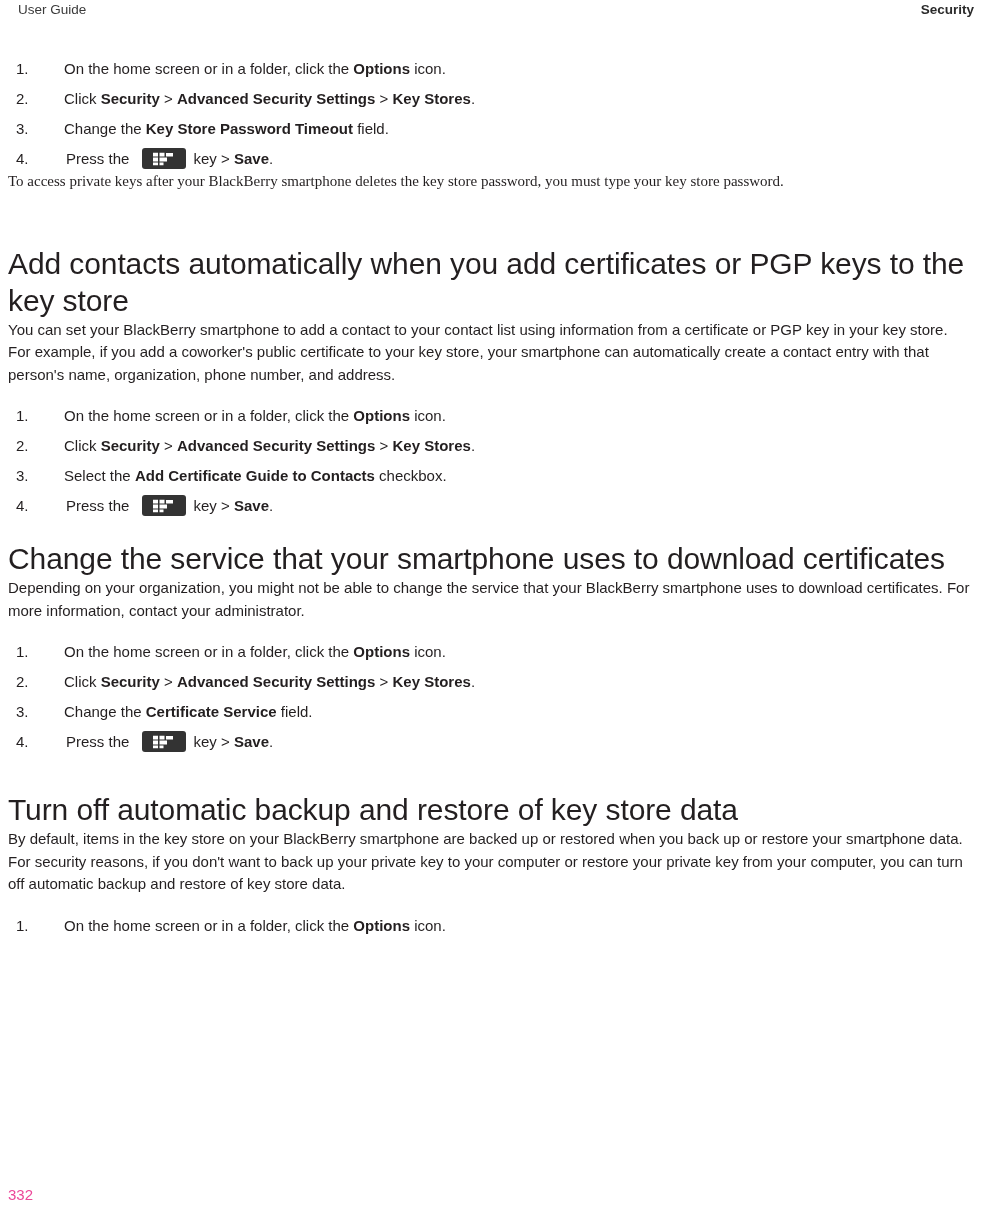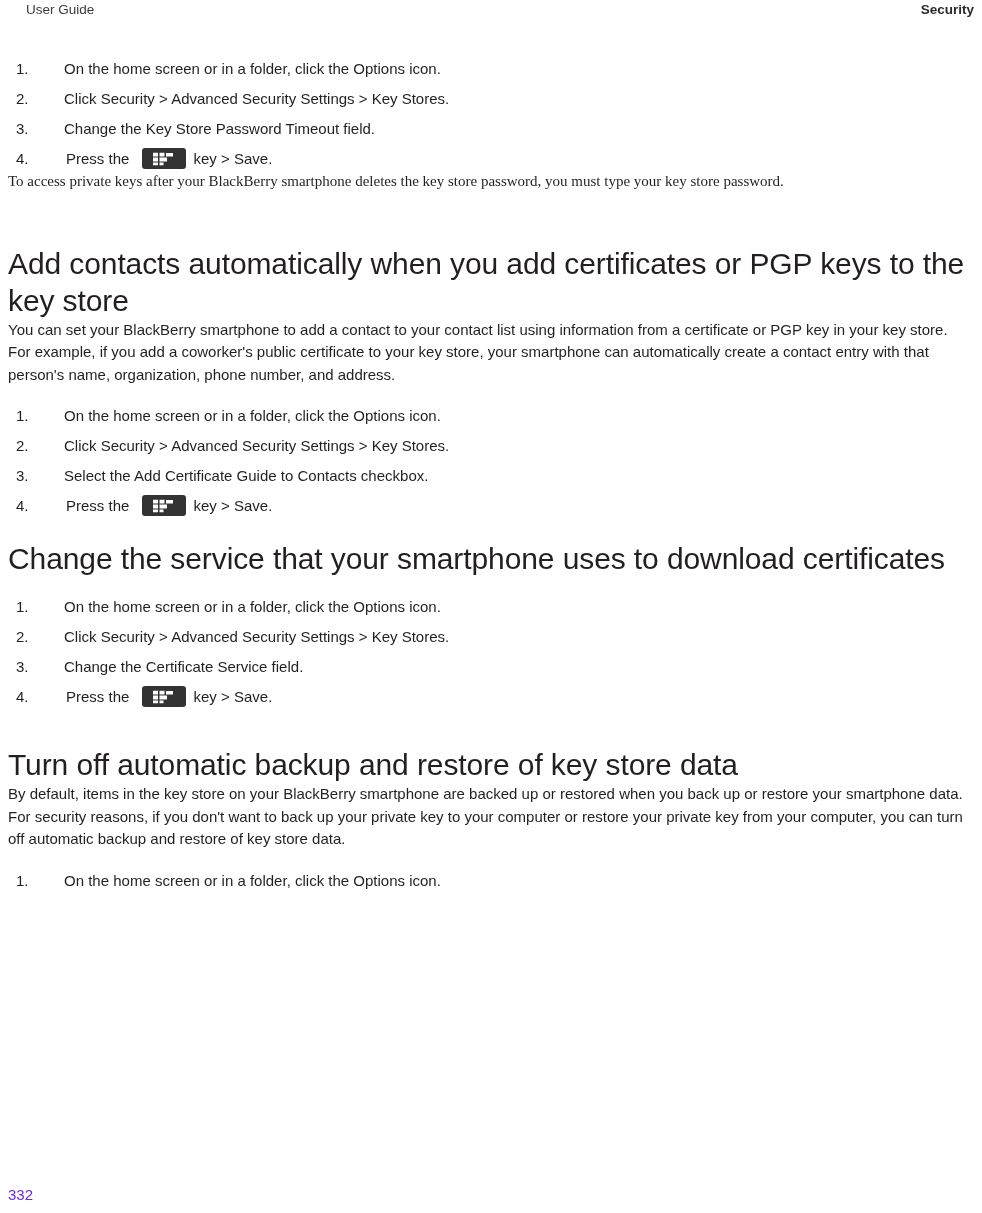--- a/index.html
+++ b/index.html
@@ -26,21 +26,21 @@
   }
 
   
   .running-header {
     position: relative;
     height: 46px;
     padding-top: 2px;
   }
   .rh-left {
     position: absolute;
-    left: 18px;
+    left: 10px;
     top: 0;
     font-size: 13.5px;
     line-height: 20px;
     color: #3a3a3a;
     white-space: nowrap;
   }
   .rh-line1 { display: block; }
   .rh-line2 { display: block; }
   .rh-right {
     position: absolute;
@@ -97,21 +97,21 @@
   ol.steps li:last-child { margin-bottom: 0; }
   ol.steps li .num {
     position: absolute;
     left: 8px;
     top: 0;
     font-size: 15px;
     line-height: 22px;
   }
   ol.steps li.with-key { padding-left: 58px; }
 
-  b, strong { font-weight: normal; }
+  b, strong { font-weight: bold; }
   .sep { font-weight: normal; }
 
   
   .menu-key {
     display: inline-block;
     width: 44px;
     height: 21px;
     background: #333333;
     border-radius: 3px;
     vertical-align: -5px;
@@ -125,21 +125,21 @@
     transform: translate(-50%, -50%);
   }
 
   
   .page-number {
     position: absolute;
     left: 8px;
     bottom: 8px;
     font-size: 15px;
     line-height: 20px;
-    color: #6d28d9;
+    color: #ec4899;
   }
 </style>
 </head>
 <body>
 
 <div class="page">
 
   <div class="running-header">
     <div class="rh-left">
       <span class="rh-line1">User Guide</span>
@@ -196,20 +196,21 @@
               <rect x="6.5" y="5" width="7.5" height="4" fill="#ffffff"></rect>
               <rect x="0" y="10" width="5" height="3" fill="#ffffff"></rect>
               <rect x="6.5" y="10" width="4" height="3" fill="#ffffff"></rect>
             </svg></span><span>key &gt; </span><b>Save</b><span>.</span>
       </li>
     </ol>
 
     <div class="heading-block" style="margin-top:23px;">
       <h1 class="section-heading">Change the service that your smartphone uses to download certificates</h1>
     </div>
+    <p class="body-text gap-after-heading">Depending on your organization, you might not be able to change the service that your BlackBerry smartphone uses to download certificates. For more information, contact your administrator.</p>
     <ol class="steps" style="margin-top:19px;">
       <li>
         <span class="num">1.</span><span>On the home screen or in a folder, click the </span><b>Options</b><span> icon.</span>
       </li>
       <li>
         <span class="num">2.</span><span>Click </span><b>Security</b><span class="sep"> &gt; </span><b>Advanced Security Settings</b><span class="sep"> &gt; </span><b>Key Stores</b><span>.</span>
       </li>
       <li>
         <span class="num">3.</span><span>Change the </span><b>Certificate Service</b><span> field.</span>
       </li>

